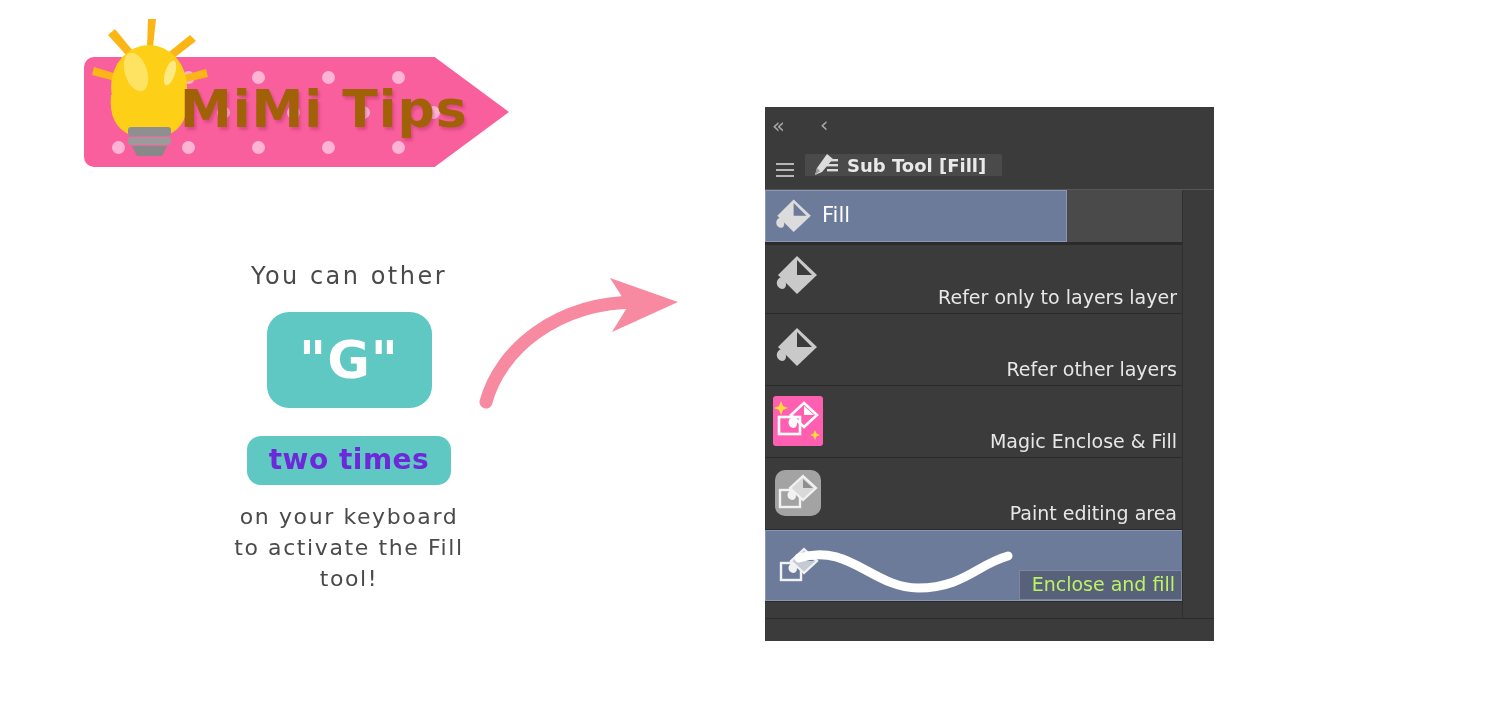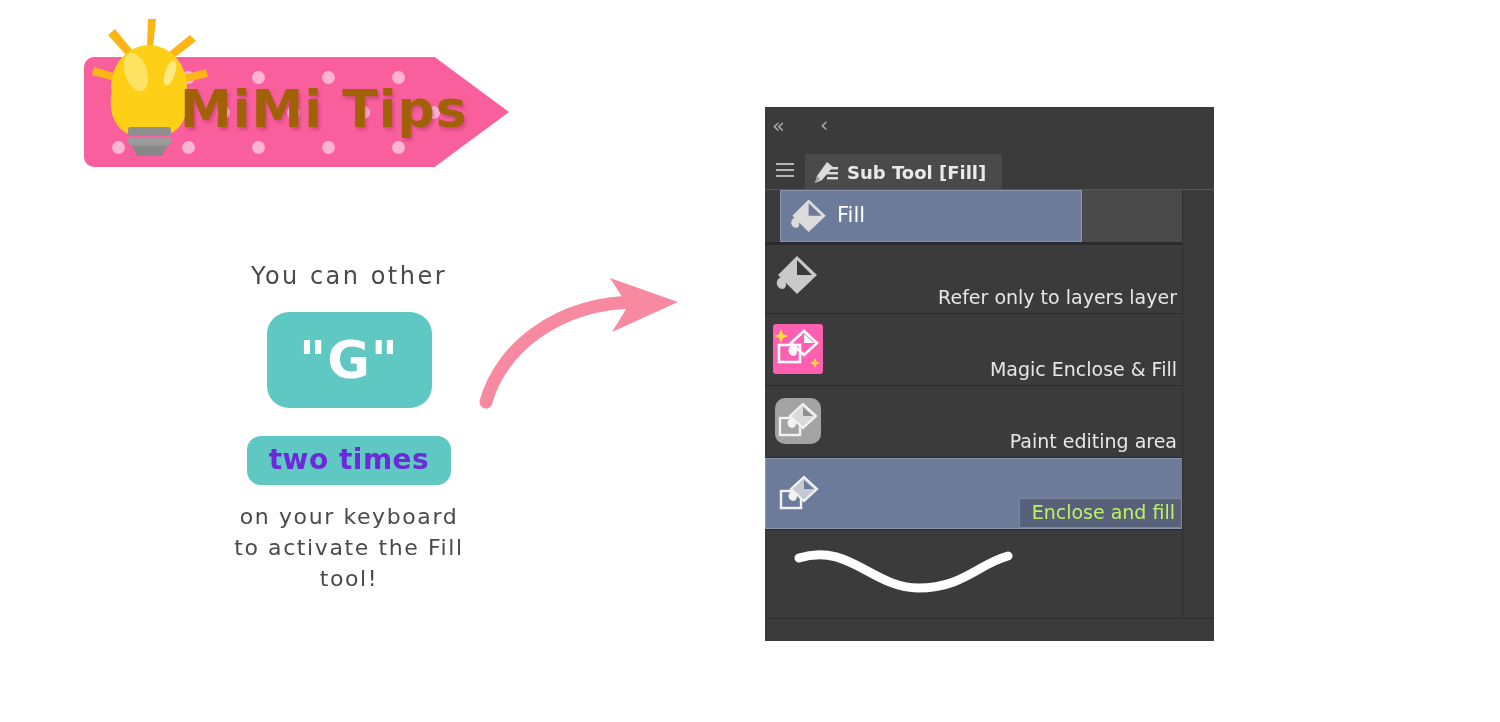--- a/index.html
+++ b/index.html
@@ -176,21 +176,21 @@
   #menu-icon i {
     display: block;
     height: 2px;
     background: #b6b6b6;
     margin-bottom: 4px;
   }
   #subtool-tab {
     position: absolute;
     left: 40px;
     top: 0;
-    height: 37px;
+    height: 22px;
     background: #4a4a4a;
     display: flex;
     align-items: center;
     padding: 0 16px 0 8px;
     border-radius: 2px 2px 0 0;
   }
   #subtool-tab-icon {
     width: 26px;
     height: 24px;
     margin-right: 8px;
@@ -242,21 +242,20 @@
 
   
   #row-fill {
     height: 52px;
     border-bottom: none;
   }
   #row-fill .row-inner {
     width: 302px;
     background: #6d7b9b;
     border: 1px solid #8b97b2;
-    margin-left: 15px;
   }
   #row-fill .bucket-icon {
     top: 5px;
     left: 7px;
     width: 43px;
     height: 43px;
   }
   #row-fill .row-label {
     left: 56px;
     right: auto;
@@ -448,20 +447,30 @@
       <div class="row-inner">
         <svg class="bucket-icon" viewBox="0 0 50 50">
           <path d="M24 4 L44 23 L24 42 L5 23 Z" fill="#c9c9c9"></path>
           <path d="M24 8 L39 23 L24 23 Z" fill="#3b3b3b"></path>
           <path d="M9 25 C2 26, 2 36, 9 37 C13 37, 14 32, 12 29 Z" fill="#c9c9c9"></path>
         </svg>
         <div class="row-label">Refer only to layers layer</div>
       </div>
     </div>
 
+    <div class="tool-row">
+      <div class="row-inner">
+        <svg class="bucket-icon" viewBox="0 0 50 50">
+          <path d="M24 4 L44 23 L24 42 L5 23 Z" fill="#c9c9c9"></path>
+          <path d="M24 8 L39 23 L24 23 Z" fill="#3b3b3b"></path>
+          <path d="M9 25 C2 26, 2 36, 9 37 C13 37, 14 32, 12 29 Z" fill="#c9c9c9"></path>
+        </svg>
+        <div class="row-label">Refer other layers</div>
+      </div>
+    </div>
 
     <div class="tool-row">
       <div class="row-inner">
         <div id="magic-icon-badge">
           <svg viewBox="0 0 50 50" width="50" height="50">
             <rect x="6" y="21" width="21" height="17" fill="none" stroke="#ffffff" stroke-width="2.6"></rect>
             <path d="M31 7 L44 19 L31 31 L18 19 Z" fill="none" stroke="#ffffff" stroke-width="2.6"></path>
             <path d="M31 10 L41 19 L31 19 Z" fill="#ffffff"></path>
             <path d="M20 21 C14 22, 14 31, 20 32 C24 32, 25 27, 23 24 Z" fill="#ffffff"></path>
             <polygon points="8,5 10,10 15,12 10,14 8,19 6,14 1,12 6,10" fill="#ffd93d"></polygon>

